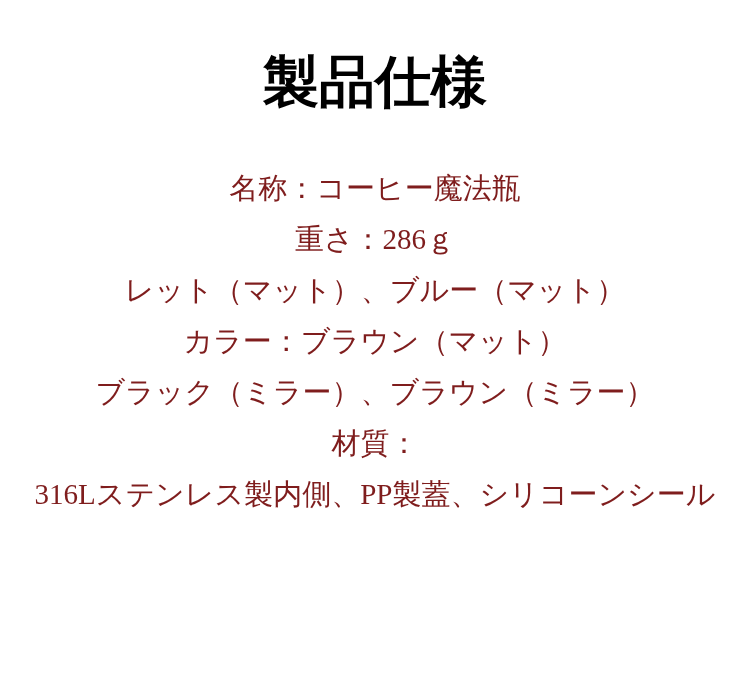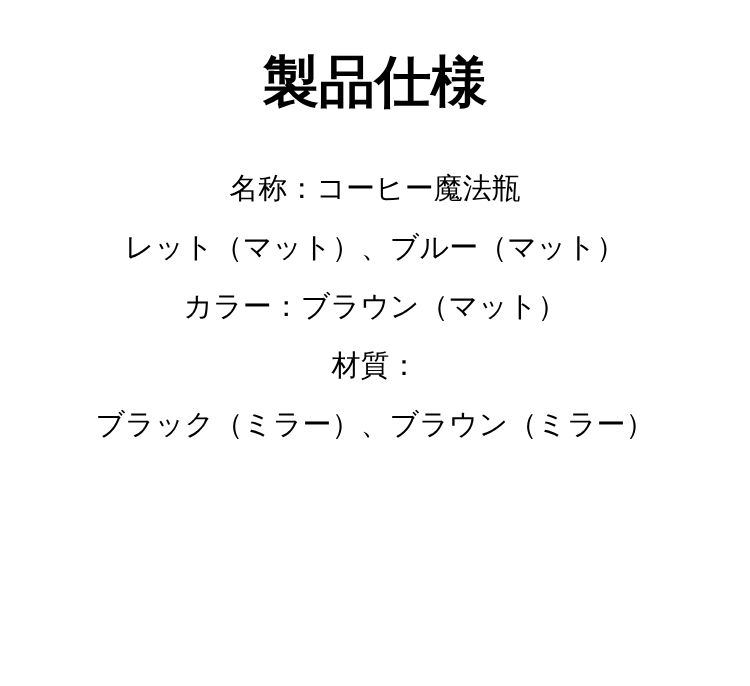--- a/index.html
+++ b/index.html
@@ -27,36 +27,38 @@
     line-height: 64px;
     font-weight: 700;
     letter-spacing: 0px;
     color: #000000;
   }
   .spec-list {
     margin-top: 49px;
     text-align: center;
   }
   .spec-line {
-    margin: 8px;
+    margin: 0;
     font-size: 29px;
     line-height: 51px;
     font-weight: 400;
-    color: #000000;
+    color: #7f1d1d;
     white-space: nowrap;
   }
 </style>
 </head>
 <body>
 
 <div class="page">
 
   <h1 class="title">製品仕様</h1>
 
   <div class="spec-list">
     <p class="spec-line">名称：コーヒー魔法瓶</p>
+    <p class="spec-line">重さ：286ｇ</p>
     <p class="spec-line">レット（マット）、ブルー（マット）</p>
     <p class="spec-line">カラー：ブラウン（マット）</p>
+    <p class="spec-line">ブラック（ミラー）、ブラウン（ミラー）</p>
     <p class="spec-line">材質：</p>
-    <p class="spec-line">ブラック（ミラー）、ブラウン（ミラー）</p>
+    <p class="spec-line">316Lステンレス製内側、PP製蓋、シリコーンシール</p>
   </div>
 
 </div>
 
 </body></html>

